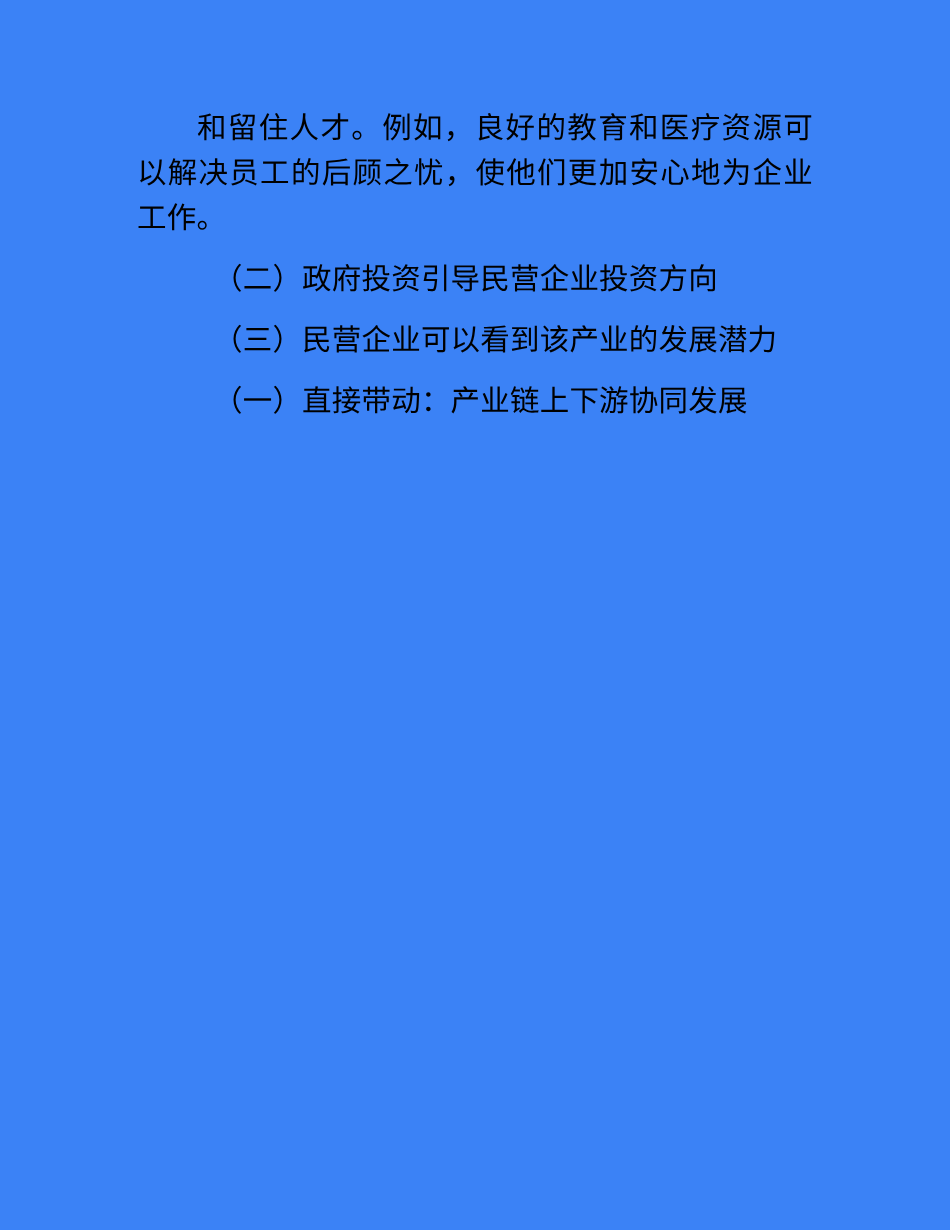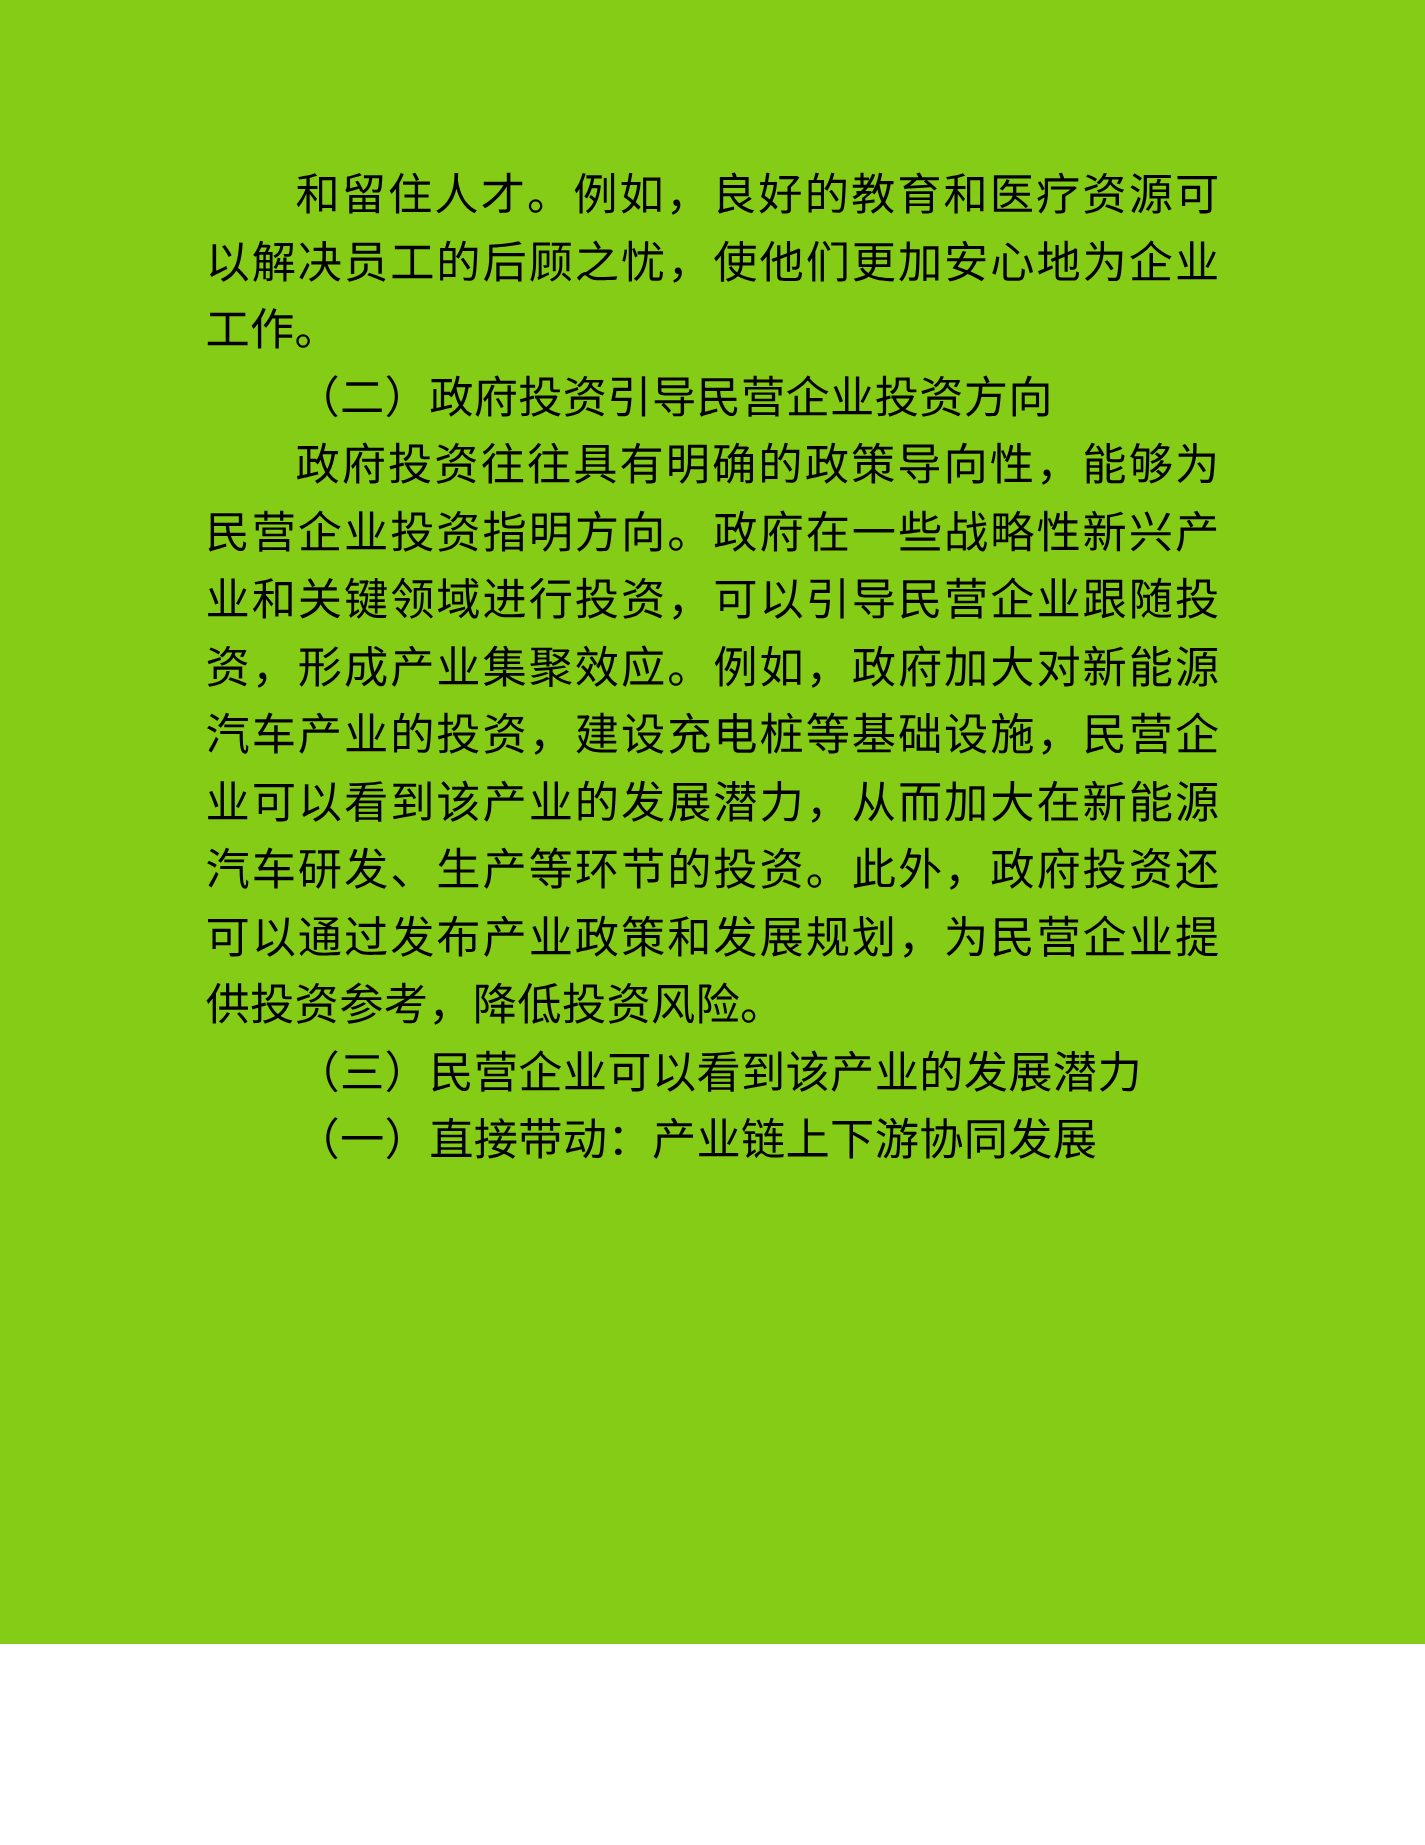--- a/index.html
+++ b/index.html
@@ -9,25 +9,26 @@
     background: #ffffff;
   }
   body {
     font-family: "DejaVu Sans", "Liberation Sans", sans-serif;
     color: #000000;
     -webkit-font-smoothing: antialiased;
   }
   .page {
     position: relative;
     width: 950px;
-    height: 1096px;
+    height: 1230px;
     margin: 0 auto;
-    background: #84cc16;
+    background: #3b82f6;
     overflow: hidden;
     box-sizing: border-box;
+    font-family: Liberation Mono, monospace;
   }
   .content {
     position: absolute;
     left: 137px;
     top: 108px;
     width: 676px;
   }
   .para {
     margin: 0;
     font-size: 29.5px;
@@ -36,21 +37,21 @@
     text-justify: inter-character;
     text-align-last: left;
     letter-spacing: 0.2px;
     word-break: break-all;
     white-space: normal;
   }
   .para.indent {
     text-indent: 60px;
   }
   .heading {
-    margin: 0;
+    margin: 16px;
     font-size: 29.5px;
     line-height: 45px;
     font-weight: normal;
     text-indent: 60px;
     text-align: left;
     letter-spacing: 0.2px;
     white-space: nowrap;
   }
   .heading.major {
     font-weight: normal;
@@ -59,21 +60,20 @@
 </head>
 <body>
 
 <div class="page">
   <div class="content">
 
     <p class="para indent">和留住人才。例如，良好的教育和医疗资源可以解决员工的后顾之忧，使他们更加安心地为企业工作。</p>
 
     <h3 class="heading">（二）政府投资引导民营企业投资方向</h3>
 
-    <p class="para indent">政府投资往往具有明确的政策导向性，能够为民营企业投资指明方向。政府在一些战略性新兴产业和关键领域进行投资，可以引导民营企业跟随投资，形成产业集聚效应。例如，政府加大对新能源汽车产业的投资，建设充电桩等基础设施，民营企业可以看到该产业的发展潜力，从而加大在新能源汽车研发、生产等环节的投资。此外，政府投资还可以通过发布产业政策和发展规划，为民营企业提供投资参考，降低投资风险。</p>
 
     <h3 class="heading">（三）民营企业可以看到该产业的发展潜力</h3>
 
 
 
     <h3 class="heading">（一）直接带动：产业链上下游协同发展</h3>
 
   </div>
 </div>
 

